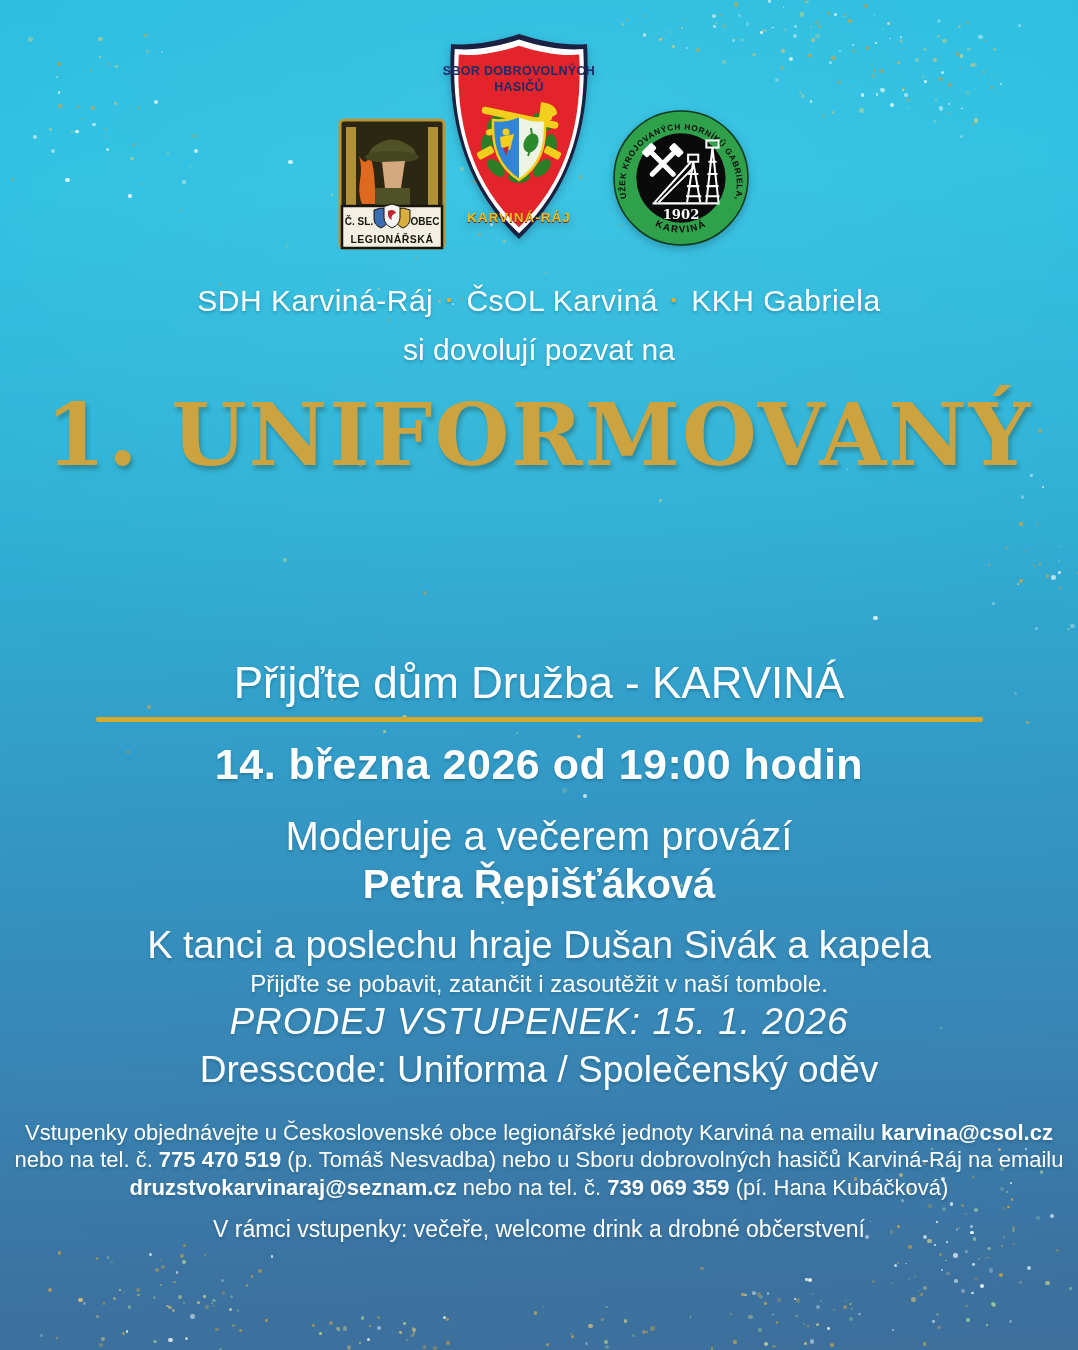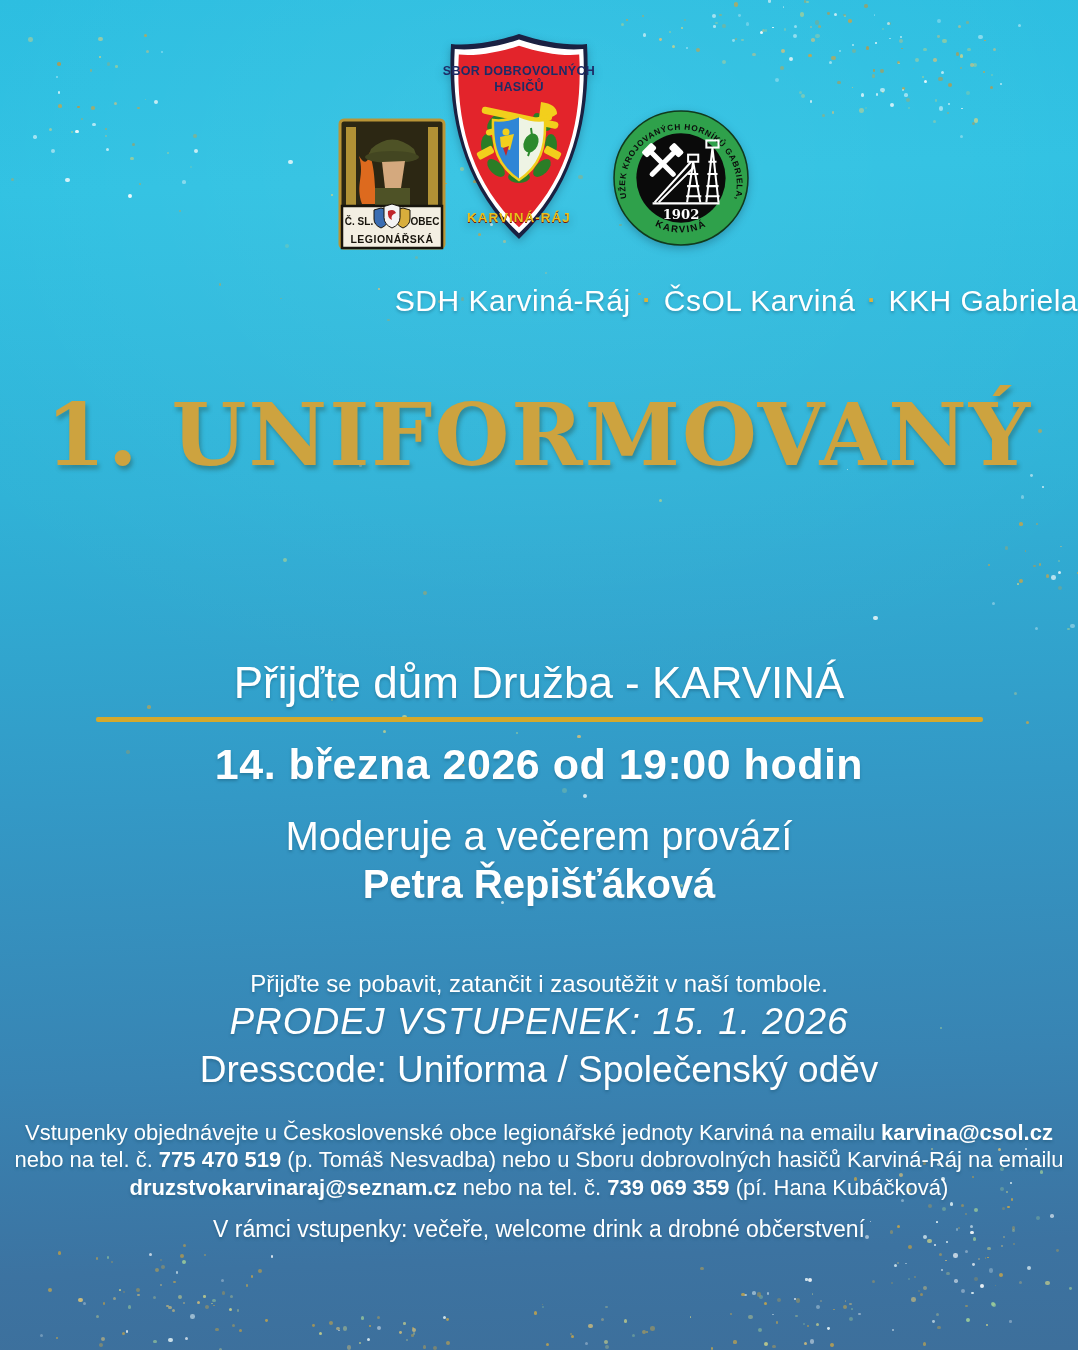--- a/index.html
+++ b/index.html
@@ -9,21 +9,21 @@
     margin:0 auto;
     overflow:hidden;
     font-family:"Liberation Sans", sans-serif;
     background:
       radial-gradient(120% 70% at 50% 12%, rgba(255,255,255,0.07), rgba(0,0,0,0) 60%),
       linear-gradient(178deg, #29bde0 0%, #2ec1e2 14%, #2fb2d7 36%, #3399c6 58%, #3884b3 78%, #3c73a1 92%, #3d6f9b 100%);
   }
   .sparkle{position:absolute;border-radius:50%;pointer-events:none;}
   .abs{position:absolute;left:0;width:100%;text-align:center;color:#ffffff;}
   .shadowed{text-shadow:0 2px 3px rgba(16,70,95,0.35);}
-  .org-line{top:284px;font-size:30px;letter-spacing:.5px;text-align:right;}
+  .org-line{top:284px;font-size:30px;letter-spacing:.5px;}
   .org-sep{color:#d9b23c;font-weight:700;margin:0 12px;font-size:26px;vertical-align:2px;}
   .invite-line{top:333px;font-size:30px;}
   .title{font-family:"DejaVu Serif", serif;font-weight:700;color:#cda33f;
          letter-spacing:2px;line-height:1;
          text-shadow:2px 4px 4px rgba(35,85,85,0.45);}
   .title-1{top:392px;font-size:86px;}
   .title-2{top:484px;font-size:86px;}
   .subtitle{top:608px;font-size:30px;}
   .venue{top:658px;font-size:44px;}
   .gold-rule{position:absolute;top:717px;left:96px;width:887px;height:5px;
@@ -647,28 +647,30 @@
       <text x="68" y="108" font-family="DejaVu Serif, serif" font-size="13" font-weight="bold" fill="#ffffff" text-anchor="middle">1902</text>
       <text font-size="9.5" font-weight="bold" fill="#0b0b0b" letter-spacing="1.5">
         <textPath href="#kkh-bottom-arc" startOffset="50%" text-anchor="middle">KARVINÁ</textPath>
       </text>
     </svg>
   </div>
 
   <div class="abs shadowed org-line">
     <span>SDH Karviná-Ráj</span><span class="org-sep">·</span><span>ČsOL Karviná</span><span class="org-sep">·</span><span>KKH Gabriela</span>
   </div>
+  <div class="abs shadowed invite-line">si dovolují pozvat na</div>
 
   <div class="abs title title-1">1. UNIFORMOVANÝ</div>
 
   <div class="abs shadowed venue">Přijďte dům Družba - KARVINÁ</div>
   <div class="gold-rule"></div>
   <div class="abs shadowed date-line">14. března 2026 od 19:00 hodin</div>
   <div class="abs shadowed host-label">Moderuje a večerem provází</div>
   <div class="abs shadowed host-name">Petra Řepišťáková</div>
+  <div class="abs shadowed band-line">K tanci a poslechu hraje Dušan Sivák a kapela</div>
   <div class="abs shadowed tombola-line">Přijďte se pobavit, zatančit i zasoutěžit v naší tombole.</div>
   <div class="abs shadowed tickets-line">PRODEJ VSTUPENEK: 15. 1. 2026</div>
   <div class="abs shadowed dresscode-line">Dresscode: Uniforma / Společenský oděv</div>
 
   <div class="contact-block shadowed"><span>Vstupenky objednávejte u Československé obce legionářské jednoty Karviná na emailu </span><span class="b">karvina@csol.cz</span><span> nebo na tel. č. </span><span class="b">775 470 519</span><span> (p. Tomáš Nesvadba) nebo u Sboru dobrovolných hasičů Karviná-Ráj na emailu </span><span class="b">druzstvokarvinaraj@seznam.cz</span><span> nebo na tel. č. </span><span class="b">739 069 359</span><span> (pí. Hana Kubáčková)</span></div>
 
   <div class="abs shadowed includes-line">V rámci vstupenky: večeře, welcome drink a drobné občerstvení</div>
 
 </div>
 

